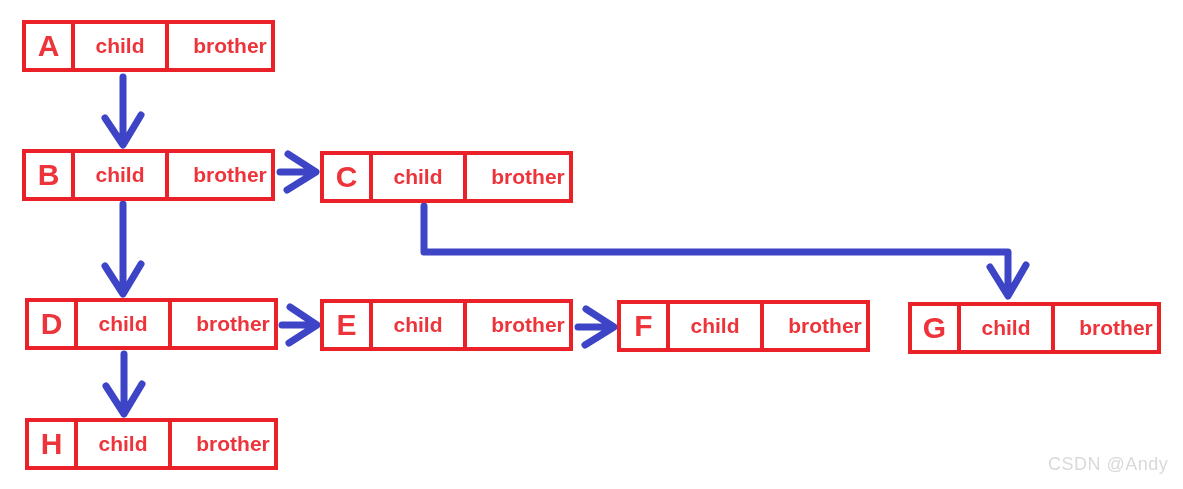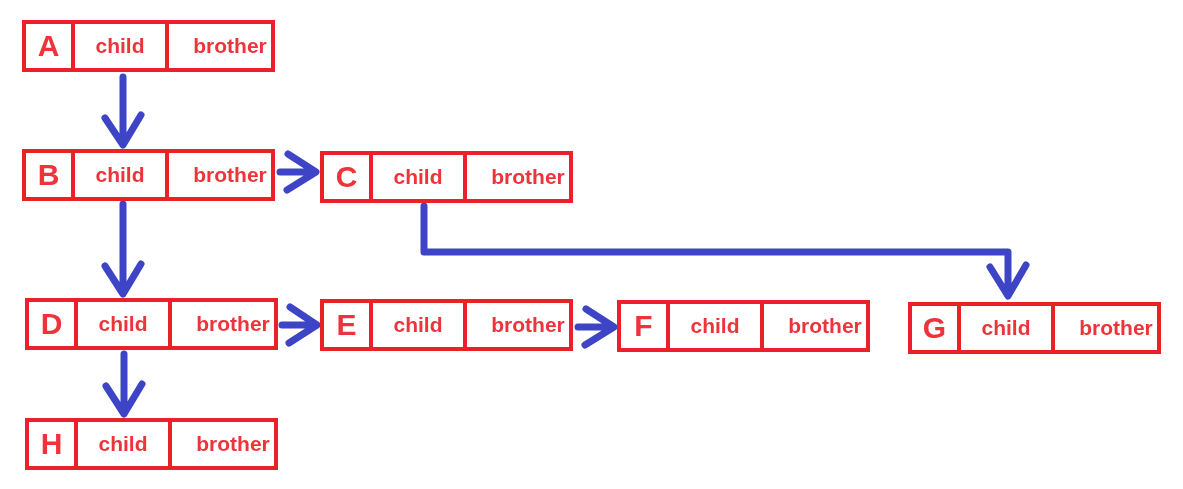--- a/index.html
+++ b/index.html
@@ -129,14 +129,15 @@
     <div class="cell cell-child">child</div>
     <div class="cell cell-brother">brother</div>
   </div>
 
   <div class="node" style="left:25px; top:418px;">
     <div class="cell cell-letter">H</div>
     <div class="cell cell-child">child</div>
     <div class="cell cell-brother">brother</div>
   </div>
 
+  <div class="watermark">CSDN @Andy</div>
 
 </div>
 
 </body></html>

